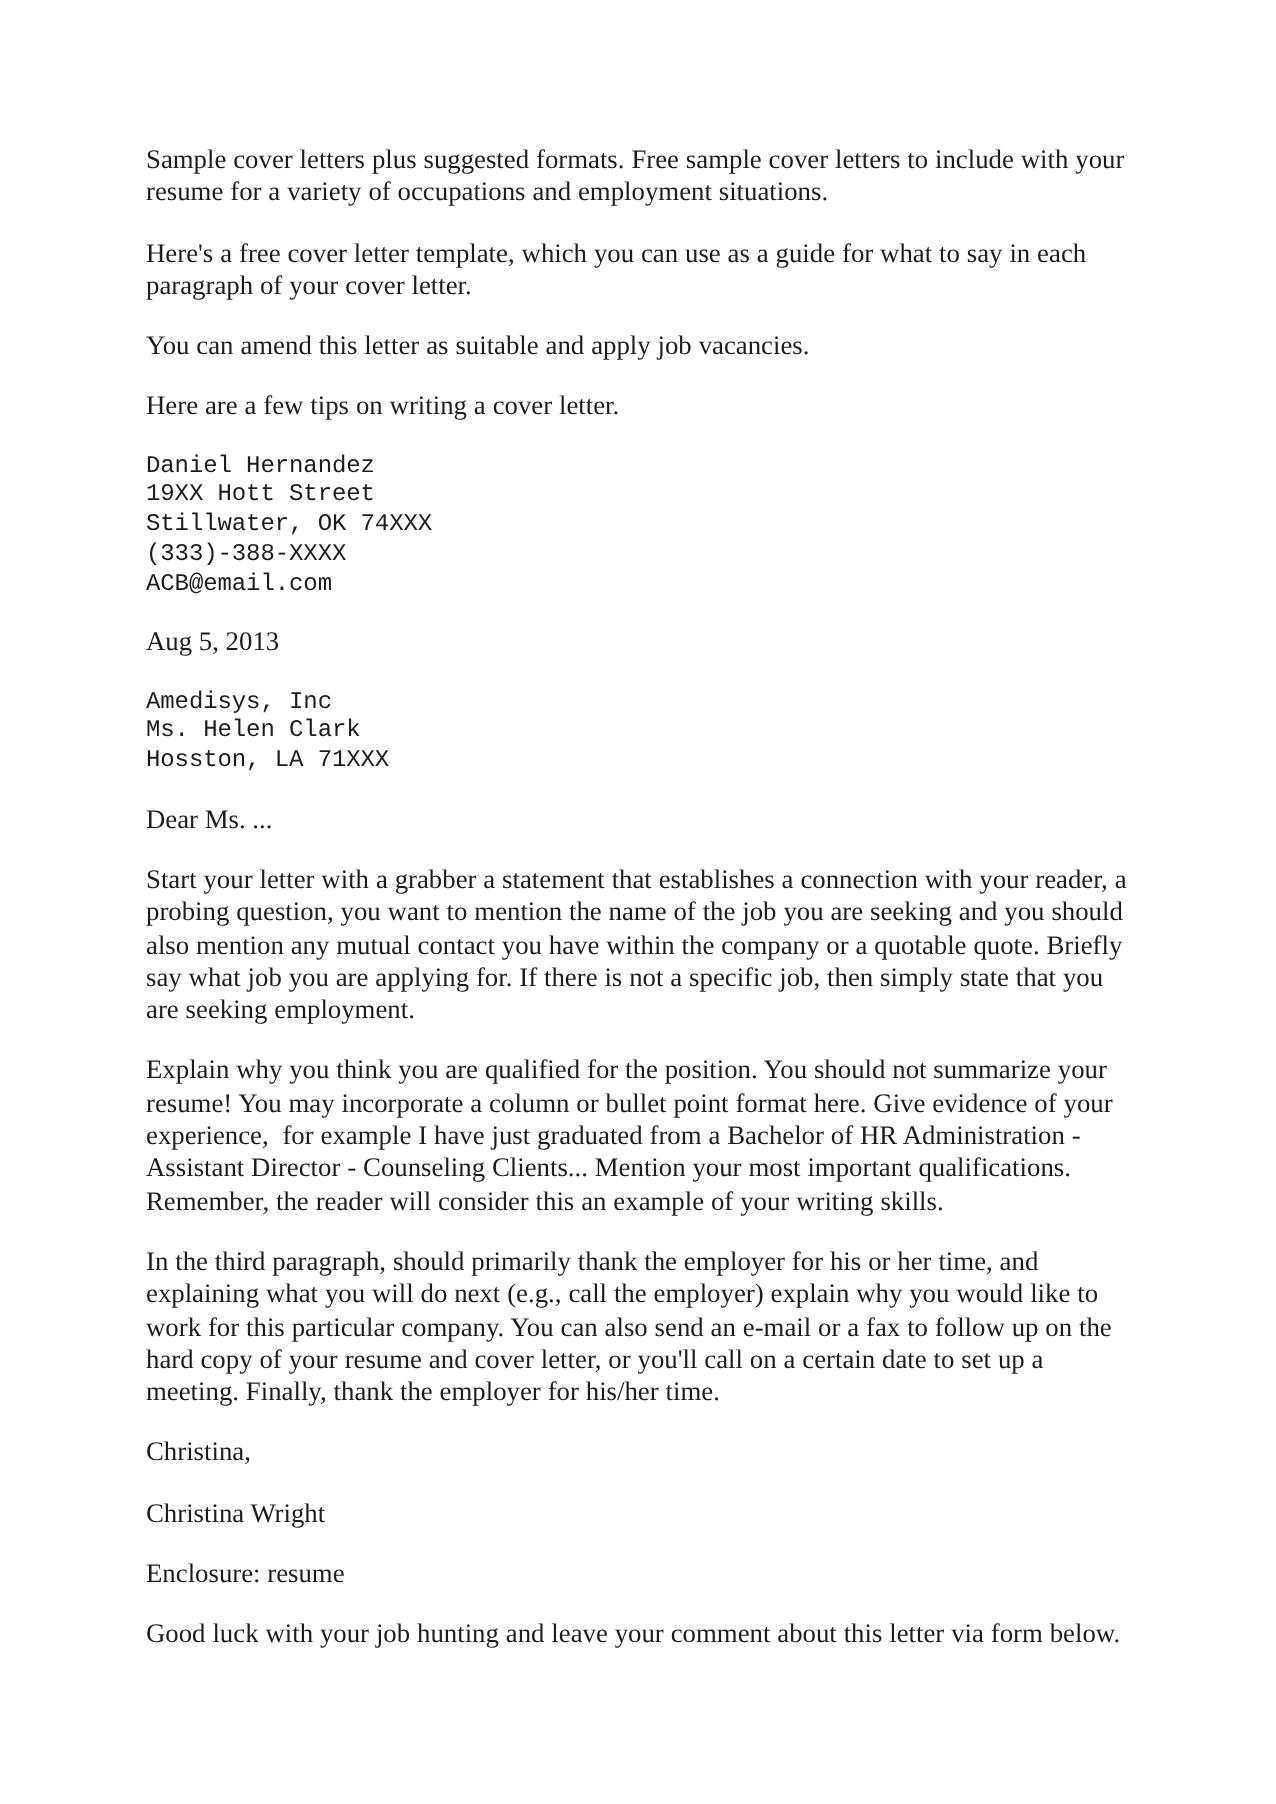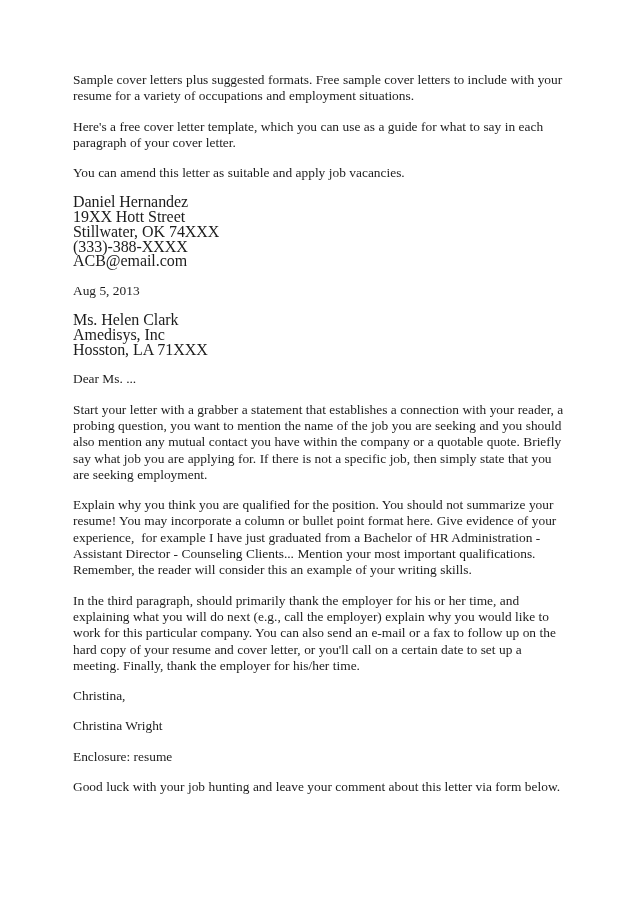--- a/index.html
+++ b/index.html
@@ -46,22 +46,22 @@
   .line {
     font-family: "Liberation Serif", serif;
     font-size: 13.4px;
     line-height: 16.3px;
     margin: 0 0 14px 0;
     white-space: pre-wrap;
   }
 
   
   .addr-block {
-    font-family: Liberation Serif, serif;
-    font-size: 16px;
+    font-family: Liberation Mono, monospace;
+    font-size: 12px;
     line-height: 14.7px;
     margin: 0 0 14px 0;
     letter-spacing: -0.05px;
   }
   .addr-line {
     display: block;
     white-space: pre;
   }
 </style>
 </head>
@@ -69,34 +69,35 @@
 
 <div id="page" style="background: rgb(255, 255, 255);">
   <div id="letter">
 
     <p class="para">Sample cover letters plus suggested formats. Free sample cover letters to include with your resume for a variety of occupations and employment situations.</p>
 
     <p class="para">Here's a free cover letter template, which you can use as a guide for what to say in each paragraph of your cover letter.</p>
 
     <p class="para">You can amend this letter as suitable and apply job vacancies.</p>
 
+    <p class="para">Here are a few tips on writing a cover letter.</p>
 
     <div class="addr-block">
       <span class="addr-line">Daniel Hernandez</span>
       <span class="addr-line">19XX Hott Street</span>
       <span class="addr-line">Stillwater, OK 74XXX</span>
       <span class="addr-line">(333)-388-XXXX</span>
       <span class="addr-line">ACB@email.com</span>
     </div>
 
     <p class="line">Aug 5, 2013</p>
 
     <div class="addr-block">
+      <span class="addr-line">Amedisys, Inc</span>
       <span class="addr-line">Ms. Helen Clark</span>
-      <span class="addr-line">Amedisys, Inc</span>
       <span class="addr-line">Hosston, LA 71XXX</span>
     </div>
 
     <p class="line">Dear Ms. ...</p>
 
     <p class="para">Start your letter with a grabber a statement that establishes a connection with your reader, a probing question, you want to mention the name of the job you are seeking and you should also mention any mutual contact you have within the company or a quotable quote. Briefly say what job you are applying for. If there is not a specific job, then simply state that you are seeking employment.</p>
 
     <p class="para">Explain why you think you are qualified for the position. You should not summarize your resume! You may incorporate a column or bullet point format here. Give evidence of your experience,  for example I have just graduated from a Bachelor of HR Administration - Assistant Director - Counseling Clients... Mention your most important qualifications. Remember, the reader will consider this an example of your writing skills.</p>
 
     <p class="para">In the third paragraph, should primarily thank the employer for his or her time, and explaining what you will do next (e.g., call the employer) explain why you would like to work for this particular company. You can also send an e-mail or a fax to follow up on the hard copy of your resume and cover letter, or you'll call on a certain date to set up a meeting. Finally, thank the employer for his/her time.</p>

